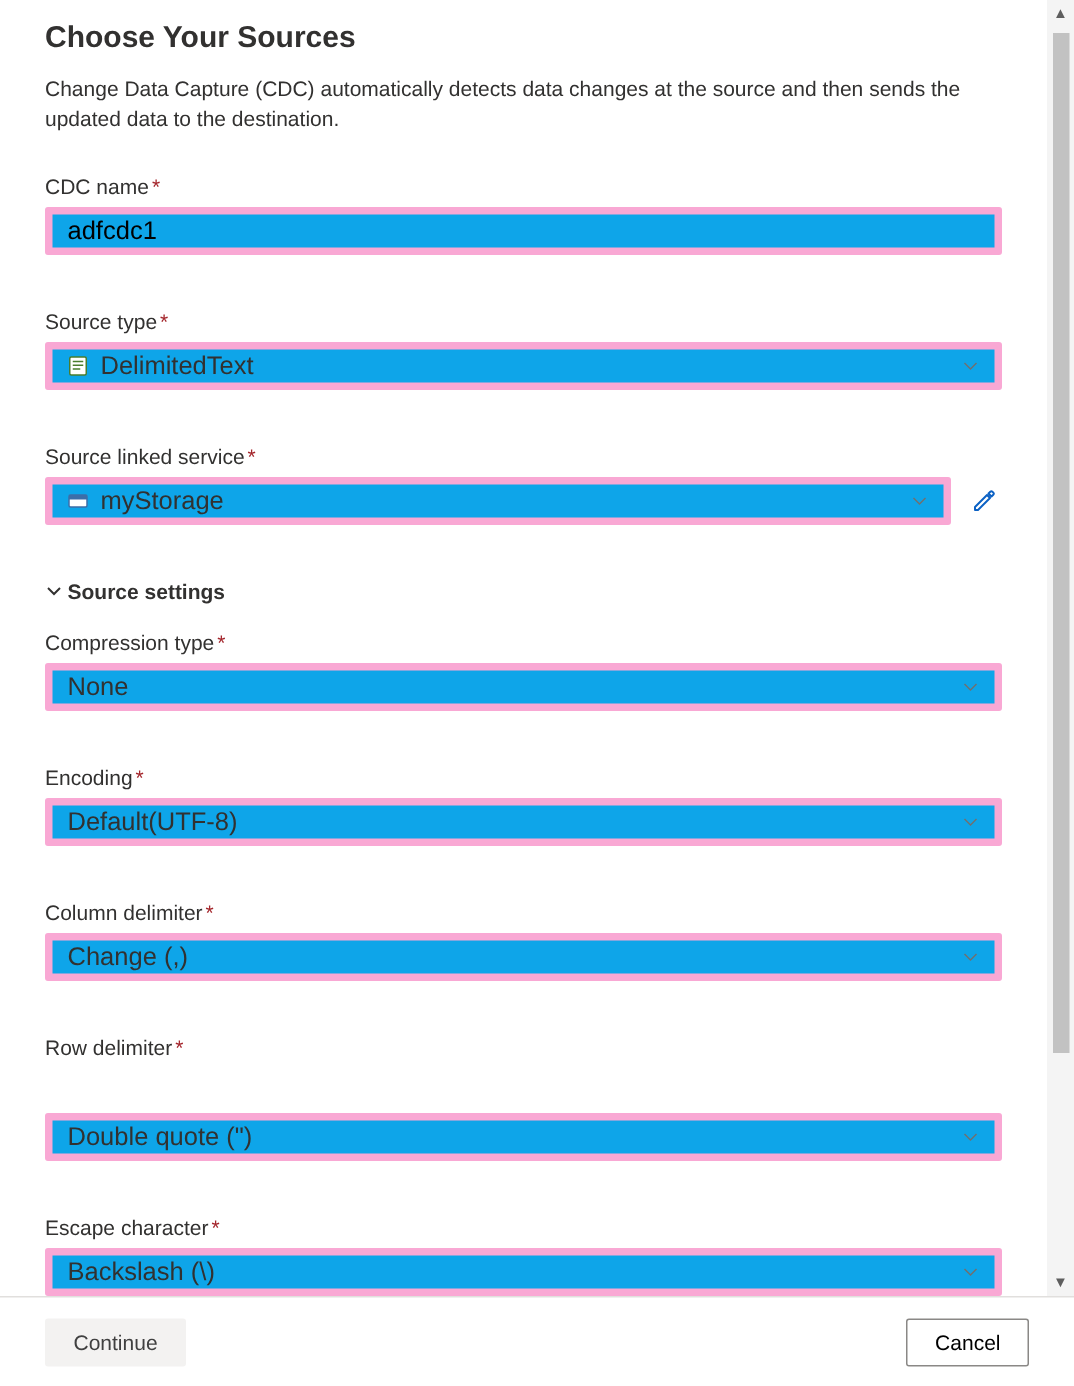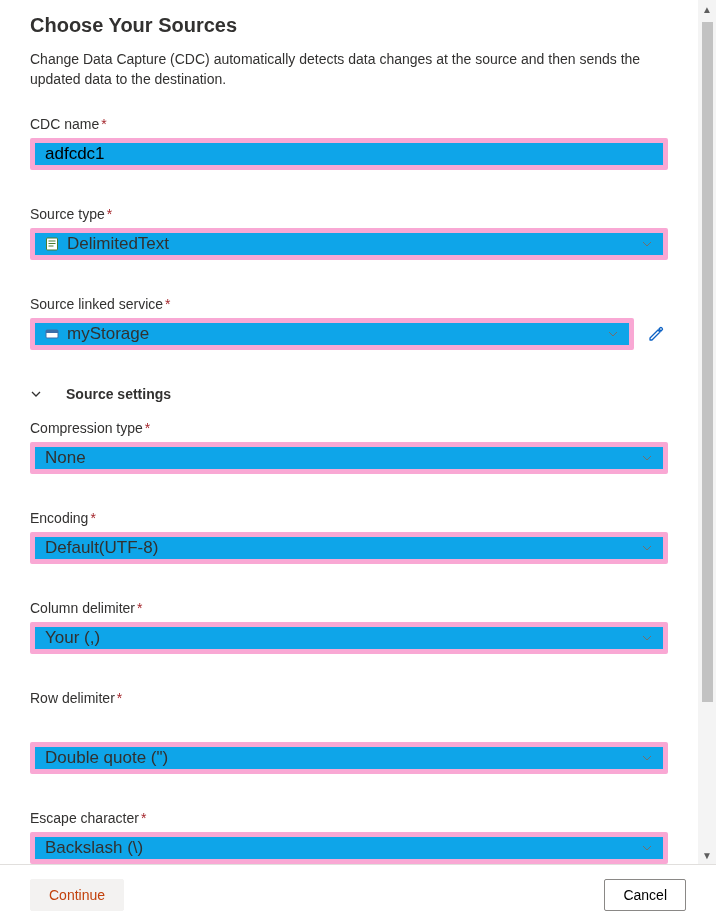--- a/index.html
+++ b/index.html
@@ -66,21 +66,21 @@
 
   .row-with-side { display: flex; align-items: center; gap: 10px; }
   .row-with-side .select { flex: 1; }
 
   .pencil-btn {
     width: 24px; height: 24px; display:flex; align-items:center; justify-content:center;
     color: #0b61c4; cursor: pointer;
   }
 
   .section-toggle {
-    display: flex; align-items: center; gap: 24px;
+    display: flex; align-items: center; gap: 3px;
     font-weight: 600; font-size: 14px;
     margin: 18px 0 18px 0;
     cursor: pointer;
   }
   .section-toggle .chev-down { color: #323130; }
 
   .settings-sub { margin-left: 0; }
 
   .folder-field-label { font-size: 14px; margin-bottom: 10px; margin-top: 26px; }
 
@@ -95,21 +95,21 @@
   .btn {
     height: 32px; padding: 0 18px;
     border: 1px solid #8a8886;
     border-radius: 2px;
     background: #fff;
     font-size: 14px;
     cursor: pointer;
     display: inline-flex; align-items: center; justify-content: center;
   }
   .btn.disabled {
-    background: #f3f2f1; color: #c2410c;
+    background: #f3f2f1; color: #404040;
     border-color: #f3f2f1;
     cursor: default;
   }
   .footer .spacer { flex: 1; }
 
   svg { display: block; }
 </style>
 </head>
 <body>
 
@@ -213,21 +213,21 @@
               </svg>
           </span>
         </div>
       </div>
 
       <div class="field">
         <div class="field-label">
           <span>Column delimiter</span><span class="req">*</span>
         </div>
         <div class="select">
-          <span class="value">Your (,)</span>
+          <span class="value">Change (,)</span>
           <span class="chev">
             <svg width="12" height="12" viewBox="0 0 12 12">
                 <path d="M2 4l4 4 4-4" fill="none" stroke="#707070" stroke-width="1"></path>
               </svg>
           </span>
         </div>
       </div>
 
       <div class="field">
         <div class="field-label">

